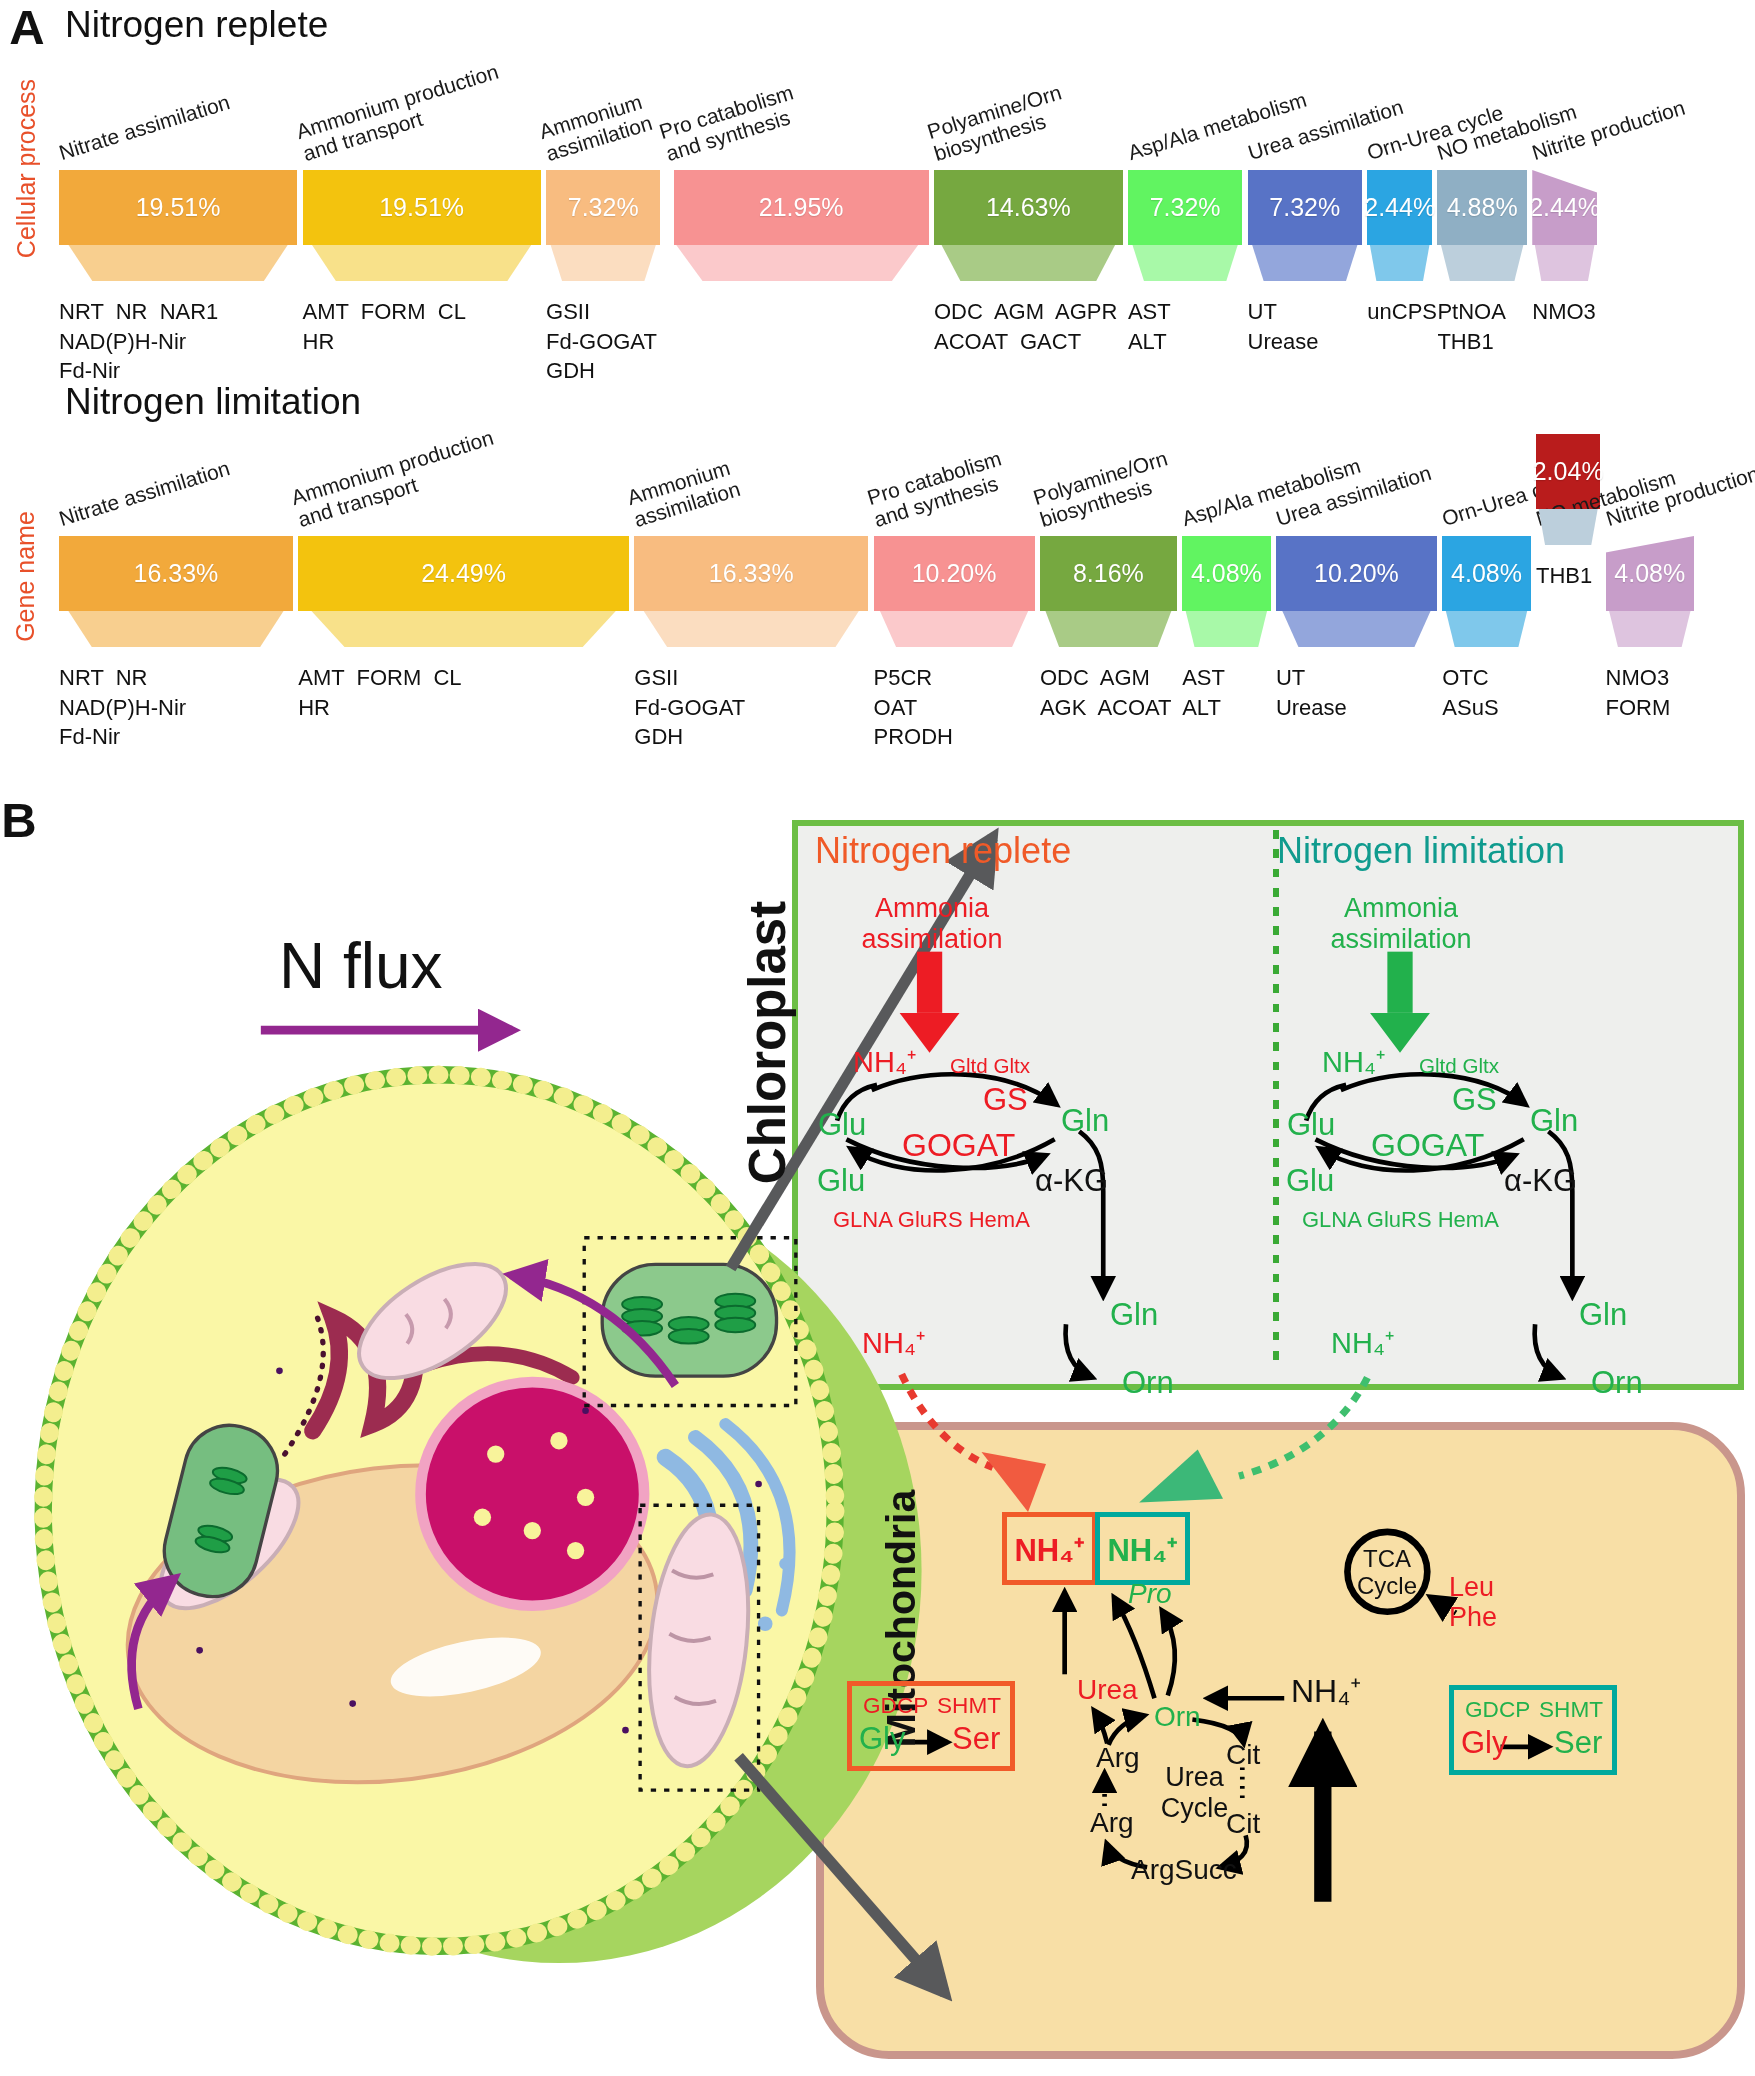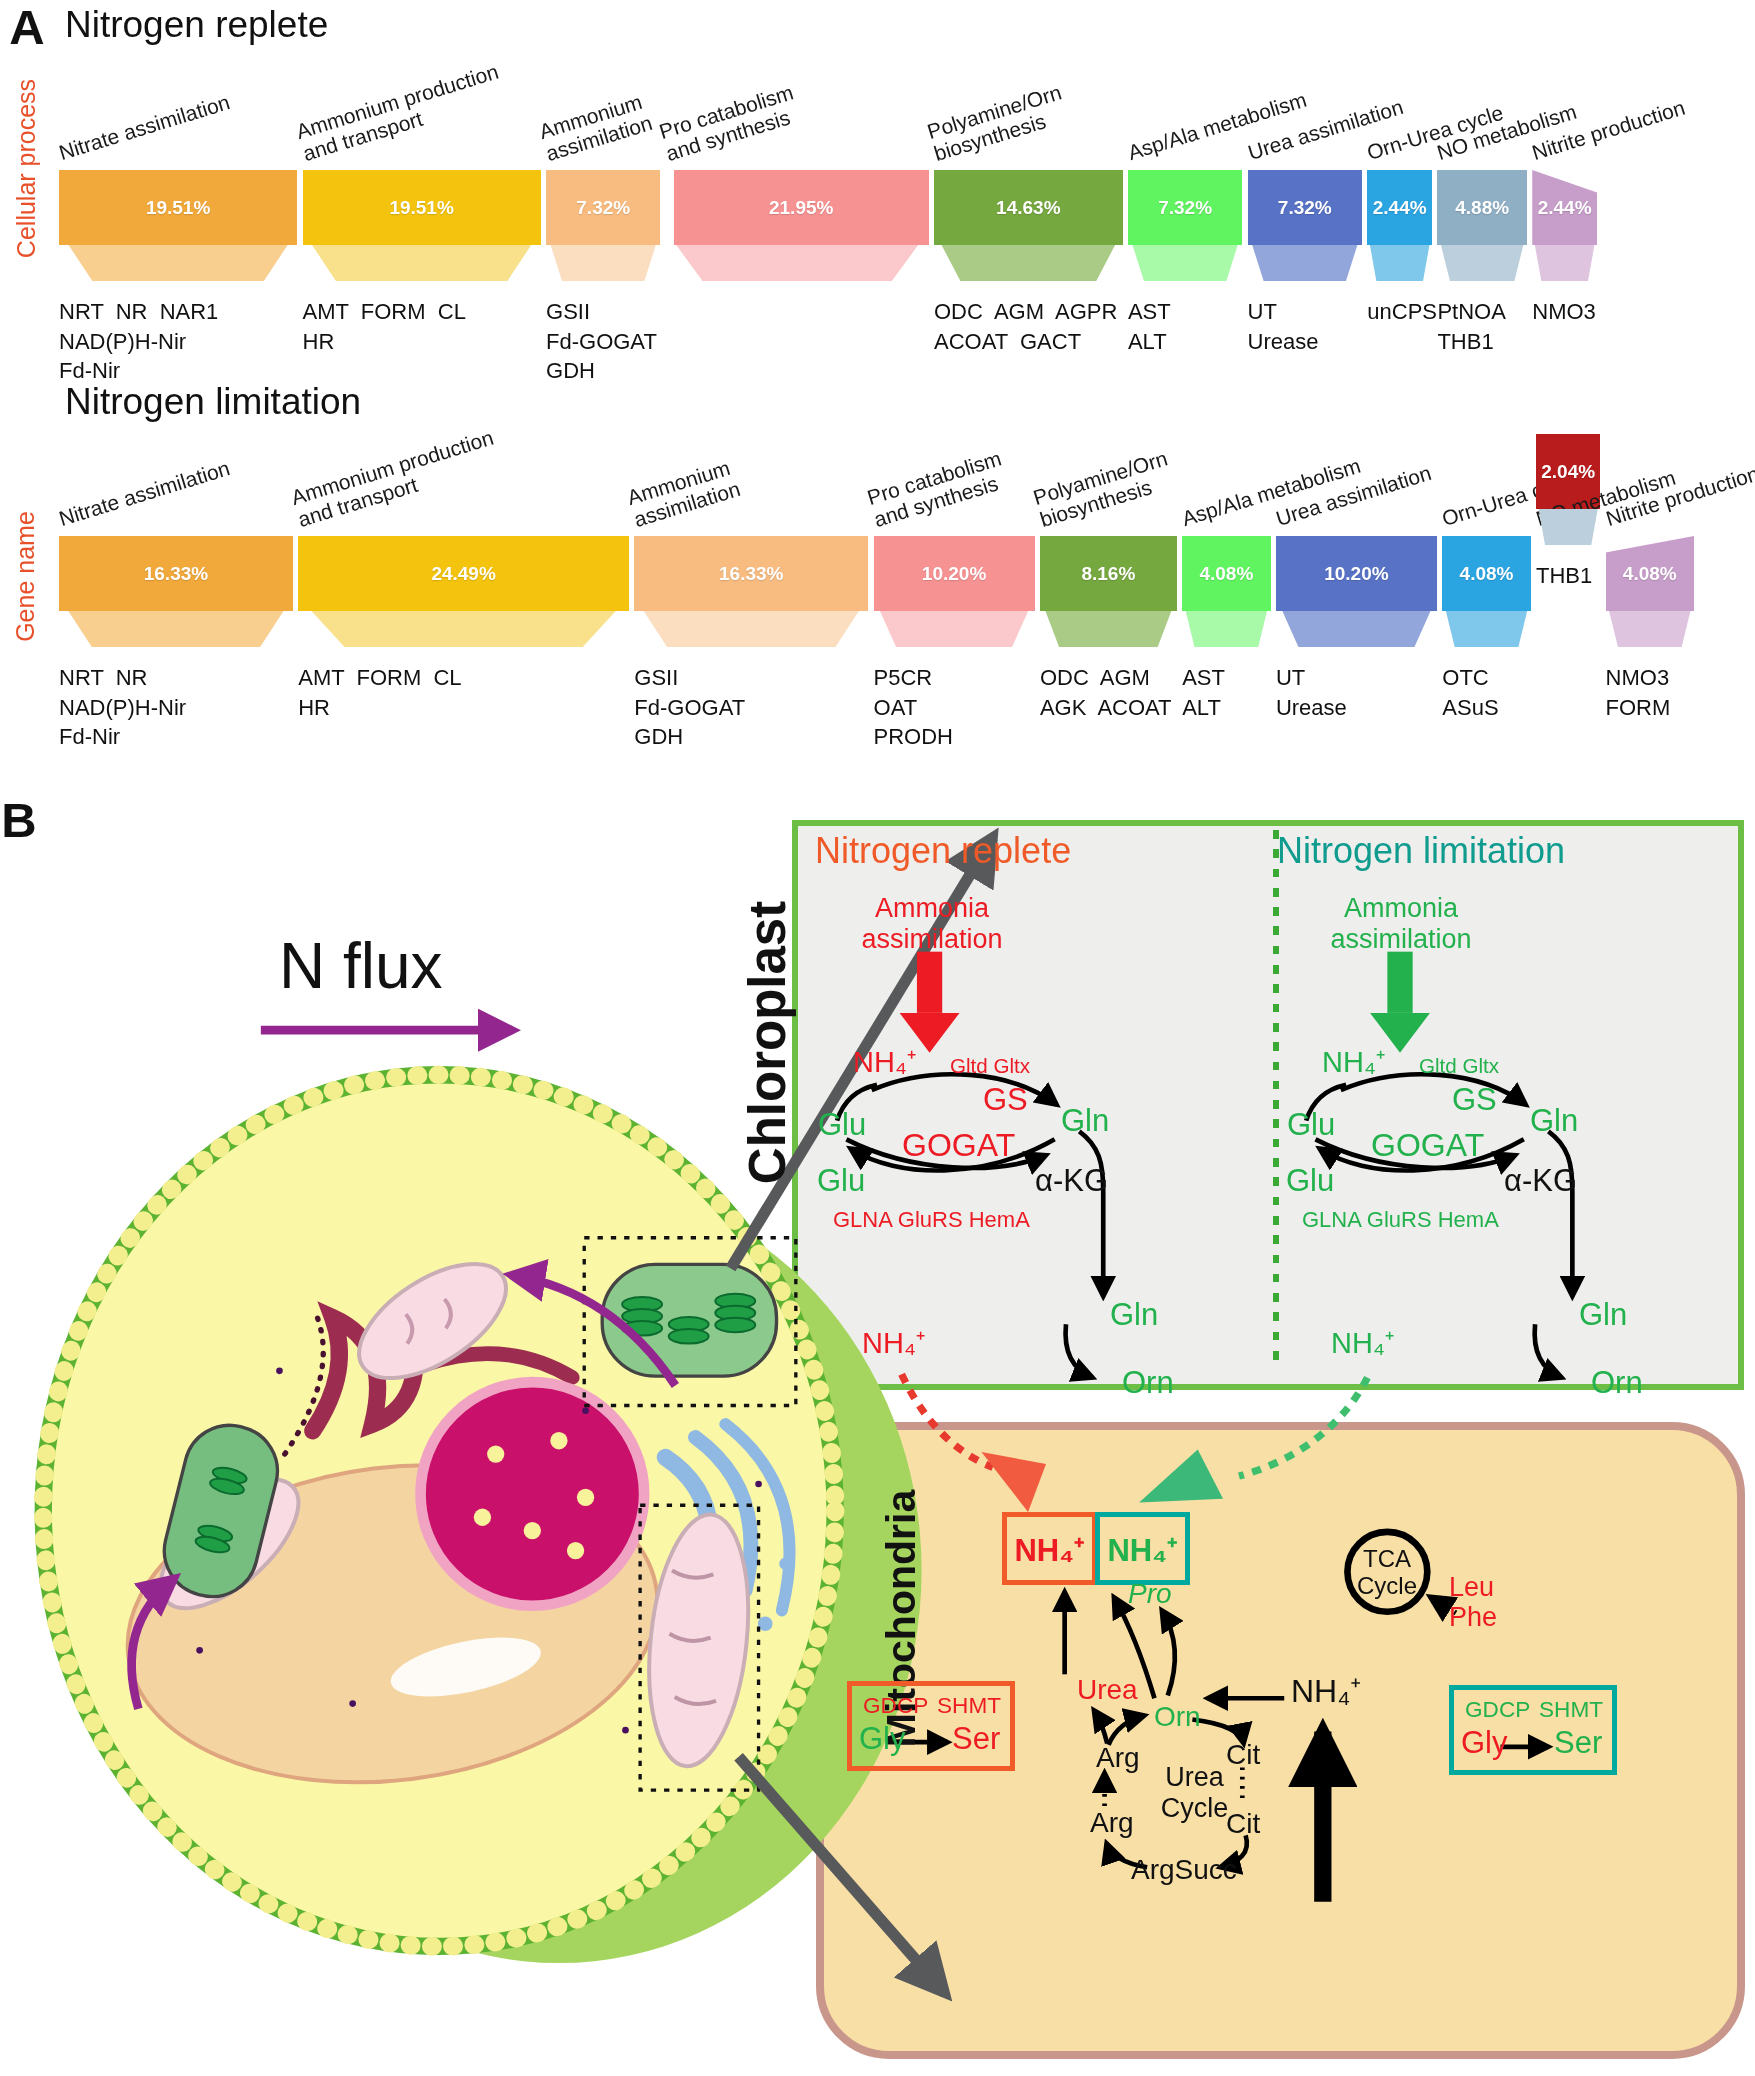--- a/index.html
+++ b/index.html
@@ -11,21 +11,21 @@
   .red{color:#ED1C24;} .green{color:#22B14C;} .teal{color:#0F9B8E;}
   .orange{color:#F05A28;} .axis{color:#E8502A;}
   
   .chart{position:absolute;}
   .cols{display:flex;gap:5.3px;align-items:stretch;}
   .col{position:relative;flex-basis:40px;min-width:0;}
   .anchor{position:absolute;left:4px;top:105px;width:0;height:0;}
   .dlabel{position:absolute;left:0;bottom:0;transform:rotate(-17deg);transform-origin:left bottom;
           font-size:21px;line-height:1.08;white-space:pre-wrap;width:max-content;color:#1a1a1a;}
   .bar{margin-top:110px;height:75px;display:flex;align-items:center;justify-content:center;}
-  .pct{color:#fff;font-weight:bold;font-size:19px;white-space:nowrap;text-shadow:0 0.7px 1.3px rgba(0,0,0,.15);}
+  .pct{color:#fff;font-weight:normal;font-size:25px;white-space:nowrap;text-shadow:0 0.7px 1.3px rgba(0,0,0,.15);}
   .conn{height:36px;clip-path:polygon(4% 0,96% 0,86% 100%,14% 100%);}
   .genes{margin-top:16px;font-size:22px;line-height:1.35;white-space:pre-wrap;color:#111;}
   .slant1{clip-path:polygon(0 0,100% 30%,100% 100%,0 100%);}
   .slant2{clip-path:polygon(0 22%,100% 0,100% 100%,0 100%);}
   
   #chloro-box{position:absolute;left:792px;top:820px;width:940px;height:558px;
               border:6.7px solid #6CBE45;background:#EEEFED;}
   #chloro-divider{position:absolute;left:1273px;top:830px;width:6px;height:540px;
                   background:repeating-linear-gradient(#3AAA35 0 8.6px,transparent 8.6px 19.3px);}
   #mito-box{position:absolute;left:816px;top:1422px;width:913px;height:621px;

